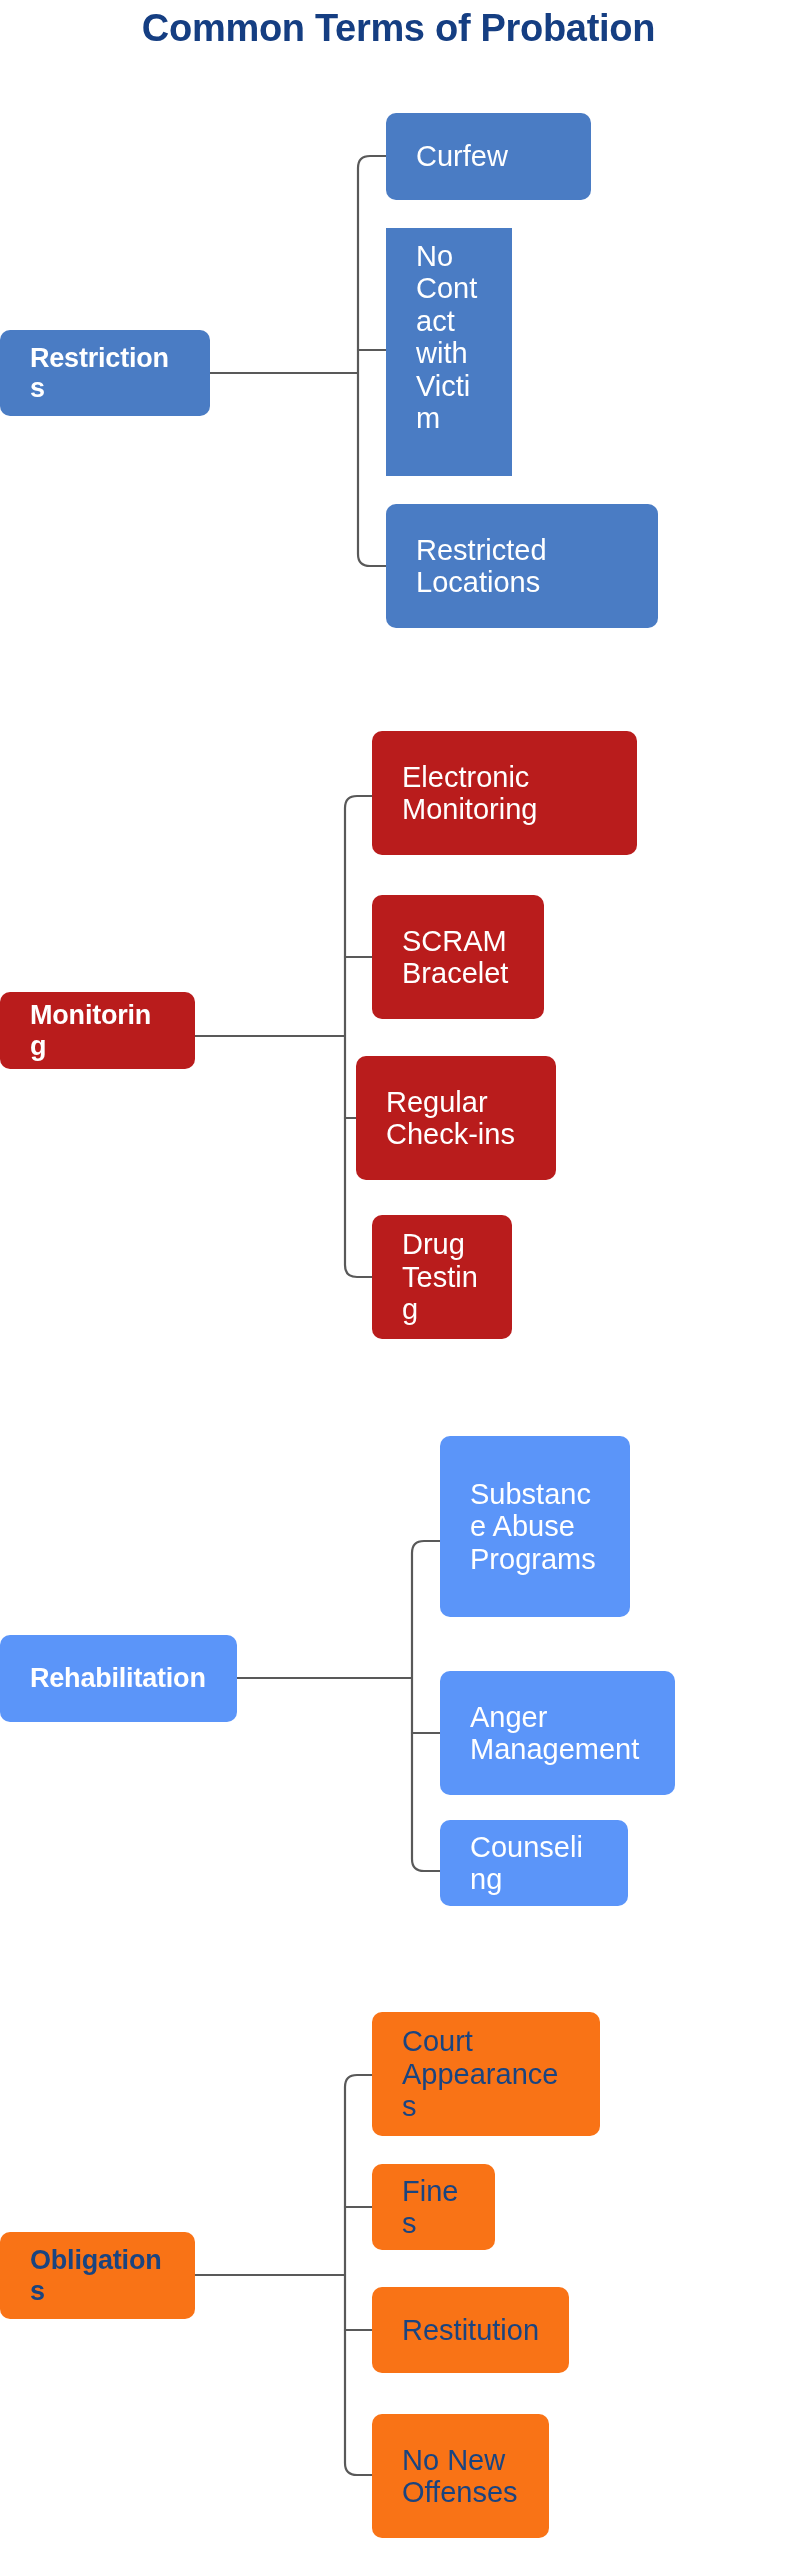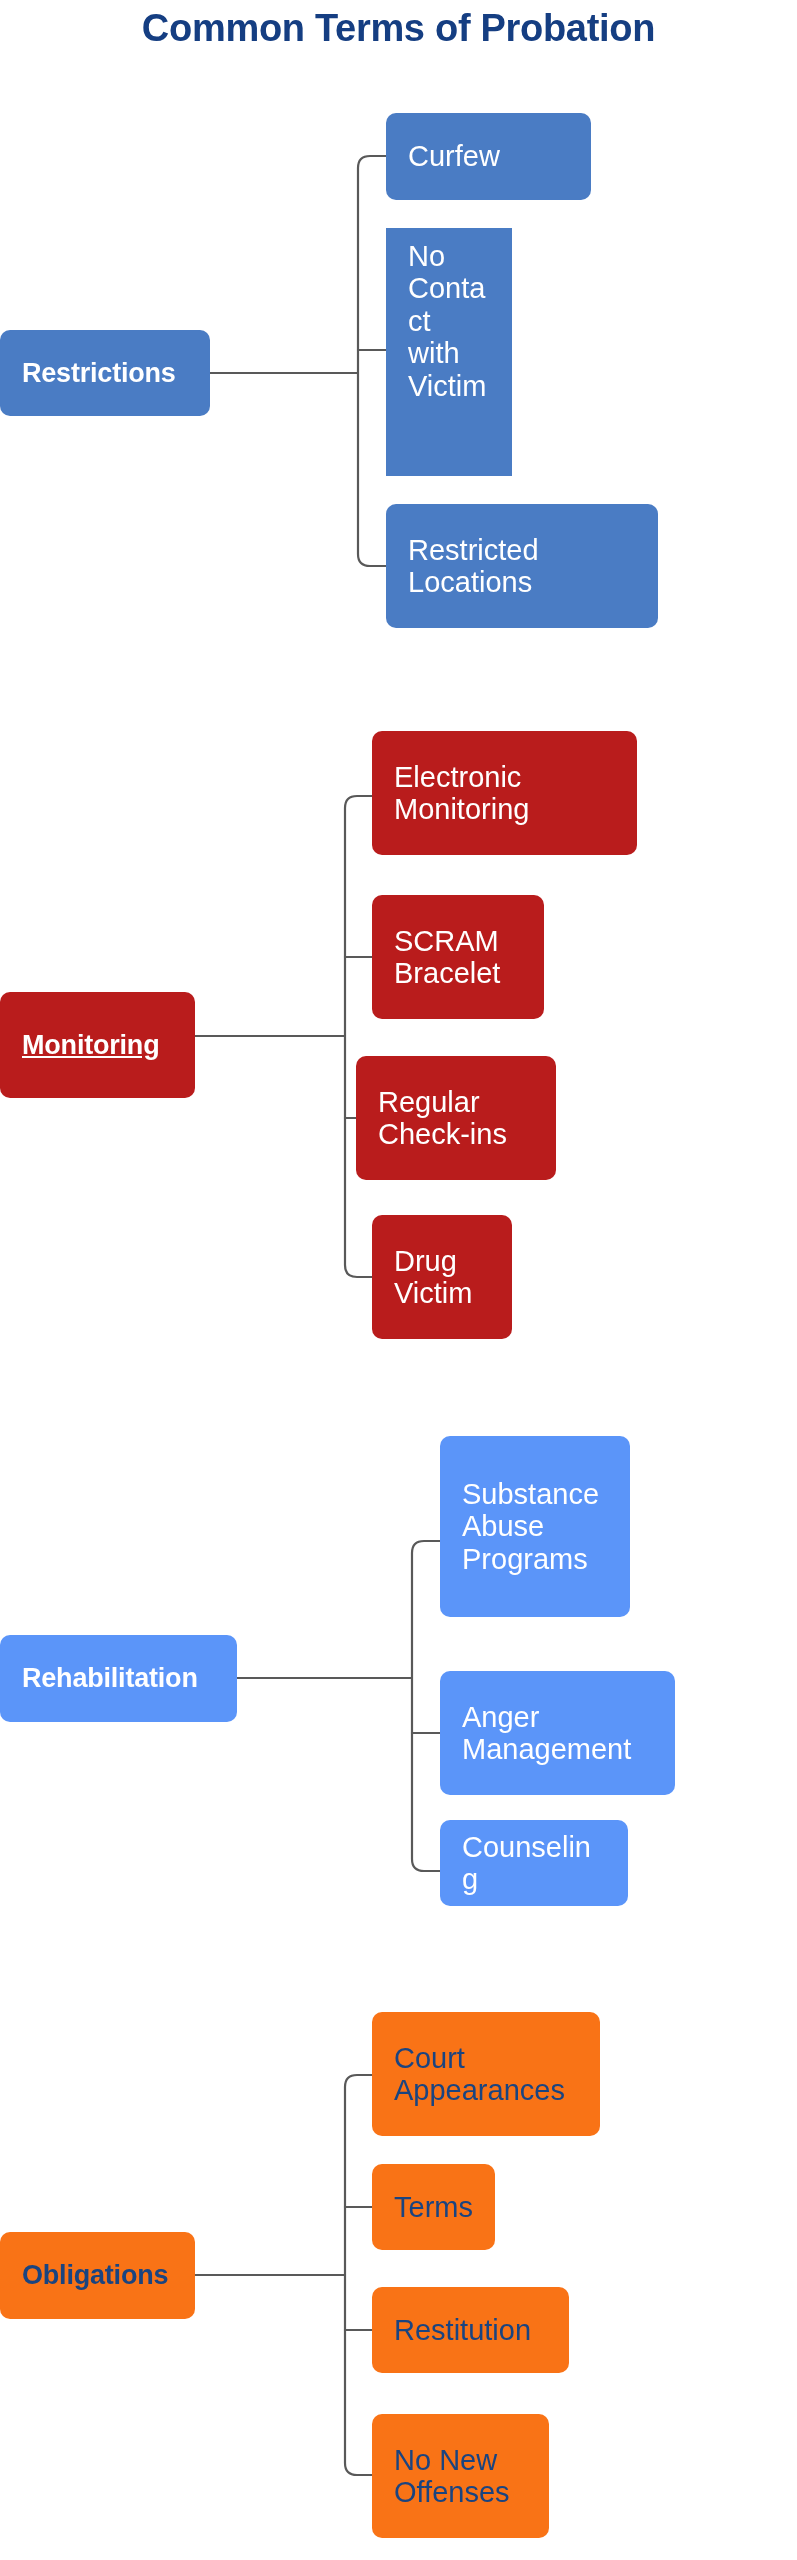--- a/index.html
+++ b/index.html
@@ -38,21 +38,21 @@
     height: 2560px;
     pointer-events: none;
   }
 
   .node {
     position: absolute;
     box-sizing: border-box;
     display: flex;
     align-items: center;
     border-radius: 10px;
-    padding: 6px 22px;
+    padding: 6px 30px;
     line-height: 1.12;
     word-wrap: break-word;
     overflow-wrap: break-word;
   }
 
   .node.parent {
     font-weight: bold;
     letter-spacing: -0.2px;
   }
 
@@ -135,38 +135,38 @@
 </div>
 
 <div class="node child g-restrictions sharp" style="left:386px; top:228px; width:126px; height:248px; font-size:29px; align-items:flex-start; padding-top:12px;">
   <span class="node-text">No Contact with Victim</span>
 </div>
 
 <div class="node child g-restrictions" style="left:386px; top:504px; width:272px; height:124px; font-size:29px;">
   <span class="node-text">Restricted Locations</span>
 </div>
 
-<div class="node parent g-monitoring" style="left:0px; top:992px; width:195px; height:106px; font-size:27px;text-decoration:underline;">
+<div class="node parent g-monitoring" style="left:0px; top:992px; width:195px; height:77px; font-size:27px;">
   <span class="node-text">Monitoring</span>
 </div>
 
 <div class="node child g-monitoring" style="left:372px; top:731px; width:265px; height:124px; font-size:29px;">
   <span class="node-text">Electronic Monitoring</span>
 </div>
 
 <div class="node child g-monitoring" style="left:372px; top:895px; width:172px; height:124px; font-size:29px;">
   <span class="node-text">SCRAM Bracelet</span>
 </div>
 
 <div class="node child g-monitoring" style="left:356px; top:1056px; width:200px; height:124px; font-size:29px;">
   <span class="node-text">Regular Check-ins</span>
 </div>
 
 <div class="node child g-monitoring" style="left:372px; top:1215px; width:140px; height:124px; font-size:29px;">
-  <span class="node-text">Drug Victim</span>
+  <span class="node-text">Drug Testing</span>
 </div>
 
 <div class="node parent g-rehab" style="left:0px; top:1635px; width:237px; height:87px; font-size:27px;">
   <span class="node-text">Rehabilitation</span>
 </div>
 
 <div class="node child g-rehab" style="left:440px; top:1436px; width:190px; height:181px; font-size:29px;">
   <span class="node-text">Substance Abuse Programs</span>
 </div>
 
@@ -180,21 +180,21 @@
 
 <div class="node parent g-obligations" style="left:0px; top:2232px; width:195px; height:87px; font-size:27px;">
   <span class="node-text">Obligations</span>
 </div>
 
 <div class="node child g-obligations" style="left:372px; top:2012px; width:228px; height:124px; font-size:29px;">
   <span class="node-text">Court Appearances</span>
 </div>
 
 <div class="node child g-obligations" style="left:372px; top:2164px; width:123px; height:86px; font-size:29px;">
-  <span class="node-text">Terms</span>
+  <span class="node-text">Fines</span>
 </div>
 
 <div class="node child g-obligations" style="left:372px; top:2287px; width:197px; height:86px; font-size:29px;">
   <span class="node-text">Restitution</span>
 </div>
 
 <div class="node child g-obligations" style="left:372px; top:2414px; width:177px; height:124px; font-size:29px;">
   <span class="node-text">No New Offenses</span>
 </div>
 

